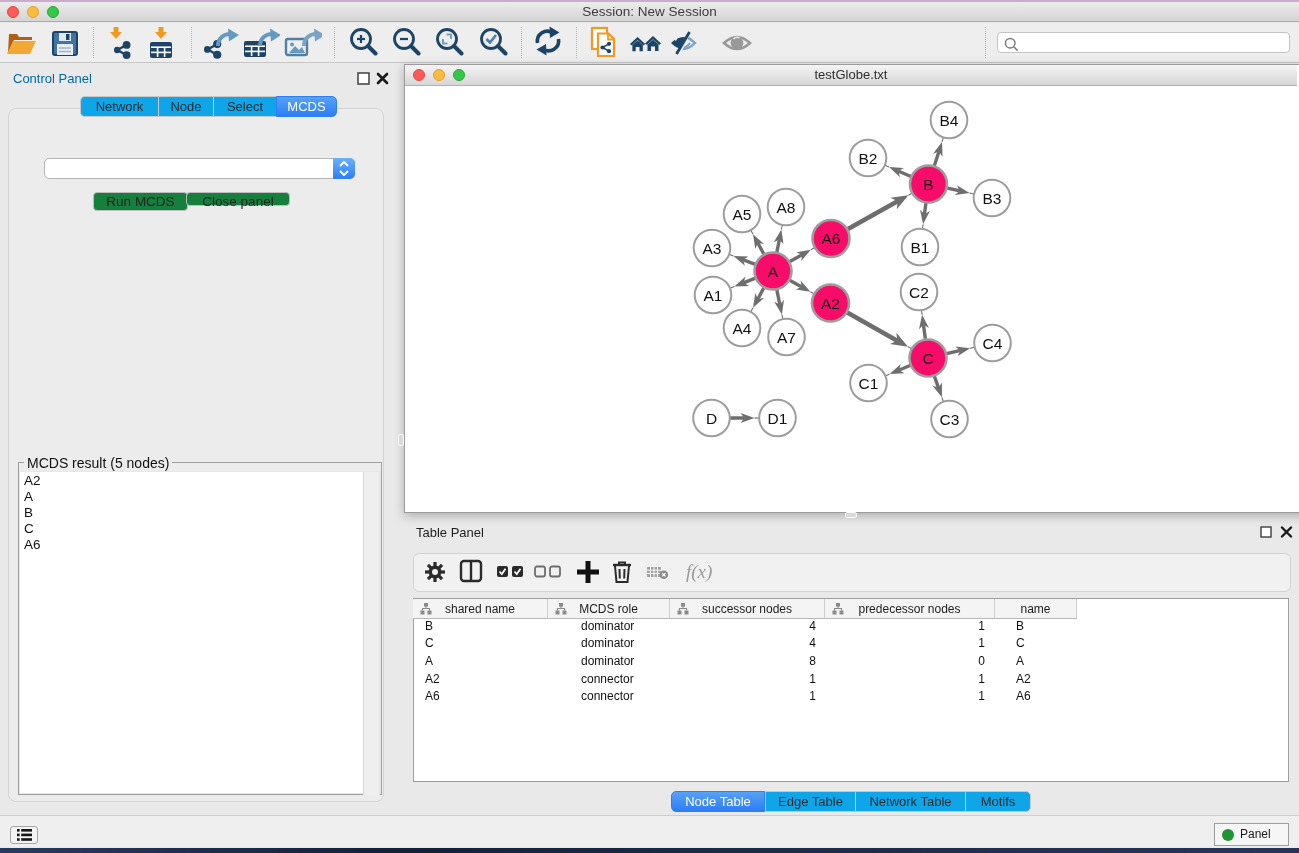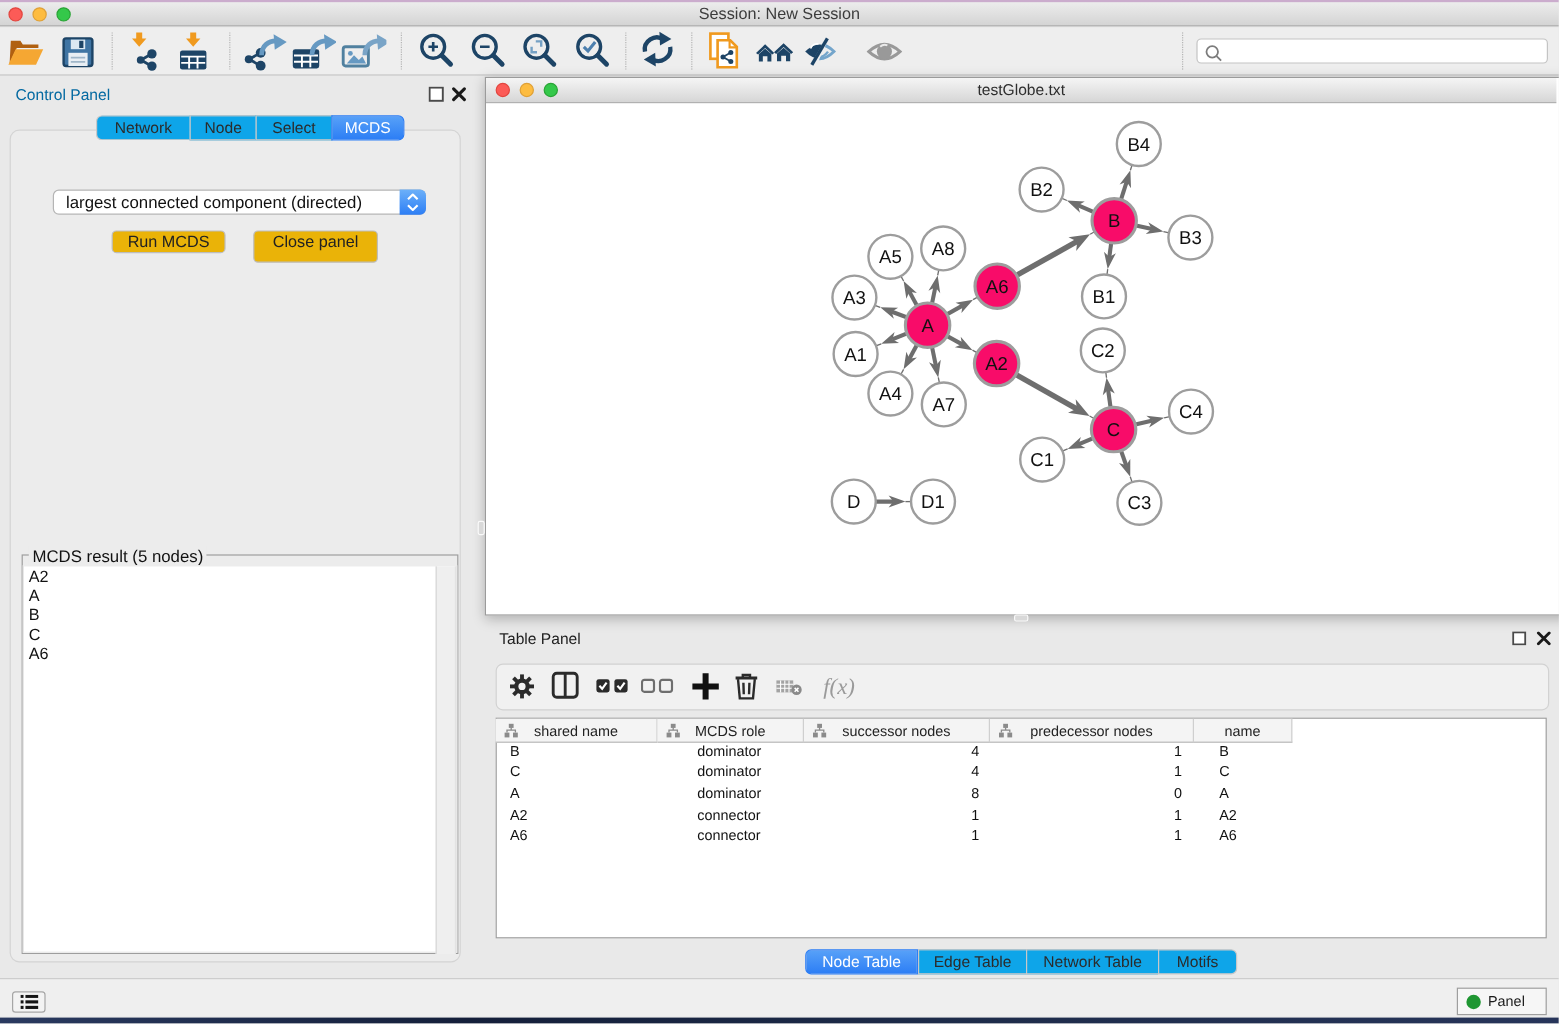--- a/index.html
+++ b/index.html
@@ -5,21 +5,21 @@
 body{font-family:"Liberation Sans",sans-serif;background:#e9e9e9;position:relative}
 .abs{position:absolute}
 .light{width:12px;height:12px;border-radius:50%;position:absolute;top:4px}
 .tl-red{background:#fc5b57;border:1px solid #e2463f}
 .tl-yel{background:#fdbc40;border:1px solid #dfa036}
 .tl-grn{background:#34c84a;border:1px solid #2aa436}
 .sep{position:absolute;top:27px;height:31px;width:0;border-left:1px dotted #b5b5b5}
 .ticon{position:absolute;top:23px;height:39px;display:flex;align-items:center;justify-content:center}
 .tab{position:absolute;height:21px;background:#0ea5e9;border:1px solid #c8c8c8;color:#2b2b2b;font-size:13px;text-align:center;line-height:19px}
 .tabsel{background:linear-gradient(#57a1f8,#2d7ef5);color:#fff;border-color:#2d7ef5}
-.btn{position:absolute;background:#eab308;border:1px solid #bdbdbd;border-radius:4px;font-size:13.5px;color:#222;text-align:center}
+.btn{position:absolute;background:#15803d;border:1px solid #bdbdbd;border-radius:4px;font-size:13.5px;color:#222;text-align:center}
 .hcell{position:absolute;top:0;height:20px;background:#f4f4f4;border-right:1px solid #cfcfcf;border-bottom:1px solid #b9b9b9;font-size:12px;color:#222;display:flex;align-items:center;justify-content:center}
 .row{position:absolute;font-size:12px;color:#111;height:17px;line-height:17px}
 </style></head>
 <body>
 
 <div class="abs" style="left:0;top:0;width:1299px;height:2px;background:#cbaccd"></div>
 
 <div class="abs" style="left:0;top:2px;width:1299px;height:20px;background:linear-gradient(#ececec,#d4d4d4);border-bottom:1px solid #ababab">
   <div class="light tl-red" style="left:7px"></div>
   <div class="light tl-yel" style="left:27px"></div>
@@ -231,30 +231,29 @@
     </svg>
 
   <div class="abs" style="left:8px;top:44.5px;width:376px;height:694px;background:#ececec;border:1px solid #d4d4d4;border-radius:8px"></div>
 
   <div class="tab" style="left:80px;top:33px;width:78px;border-radius:5px 0 0 5px;border-right:none">Network</div>
   <div class="tab" style="left:158px;top:33px;width:55px;border-right:none">Node</div>
   <div class="tab" style="left:213px;top:33px;width:64px">Select</div>
   <div class="tab tabsel" style="left:276px;top:33px;width:61px;border-radius:0 5px 5px 0">MCDS</div>
 
   <div class="abs" style="left:44px;top:95px;width:311px;height:21px;background:#fff;border:1px solid #b5b5b5;border-radius:5px">
-    <div style="position:absolute;left:10px;top:0;line-height:19px;font-size:14px;color:#111">largest connected component (directed)</div>
     <div style="position:absolute;right:-1px;top:-1px;width:22px;height:21px;background:linear-gradient(#6cb0f9,#2d7ef5);border-radius:0 5px 5px 0">
       <svg width="12" height="15" viewBox="0 0 12 15" style="position:absolute;left:5px;top:3px">
           <path d="M2 5 L6 1 L10 5" fill="none" stroke="#fff" stroke-width="1.8" stroke-linejoin="round"></path>
           <path d="M2 10 L6 14 L10 10" fill="none" stroke="#fff" stroke-width="1.8" stroke-linejoin="round"></path>
         </svg>
     </div>
   </div>
   <div class="btn" style="left:93px;top:128.5px;width:95px;height:19px;line-height:17px">Run MCDS</div>
-  <div class="btn" style="left:211px;top:128.5px;width:104px;height:27px;line-height:17px">Close panel</div>
+  <div class="btn" style="left:186px;top:128.5px;width:104px;height:14px;line-height:17px">Close panel</div>
 
   <div class="abs" style="left:18px;top:399px;width:364px;height:333px;border:1px solid #9e9e9e">
     <div class="abs" style="left:5px;top:-8px;background:#ececec;padding:0 3px;font-size:14px;color:#111">MCDS result (5 nodes)</div>
     <div class="abs" style="left:0px;top:8px;width:362px;height:323px;background:#fff;border:1px solid #e8e8e8">
       <div class="abs" style="right:0;top:0;width:17px;height:323px;background:#efefef;border-left:1px solid #d6d6d6;border-right:1px solid #e3e3e3"></div>
       <div class="abs" style="left:4px;top:1px;font-size:13.5px;color:#111;line-height:16px">A2<br>A<br>B<br>C<br>A6</div>
     </div>
   </div>
 </div>
 

